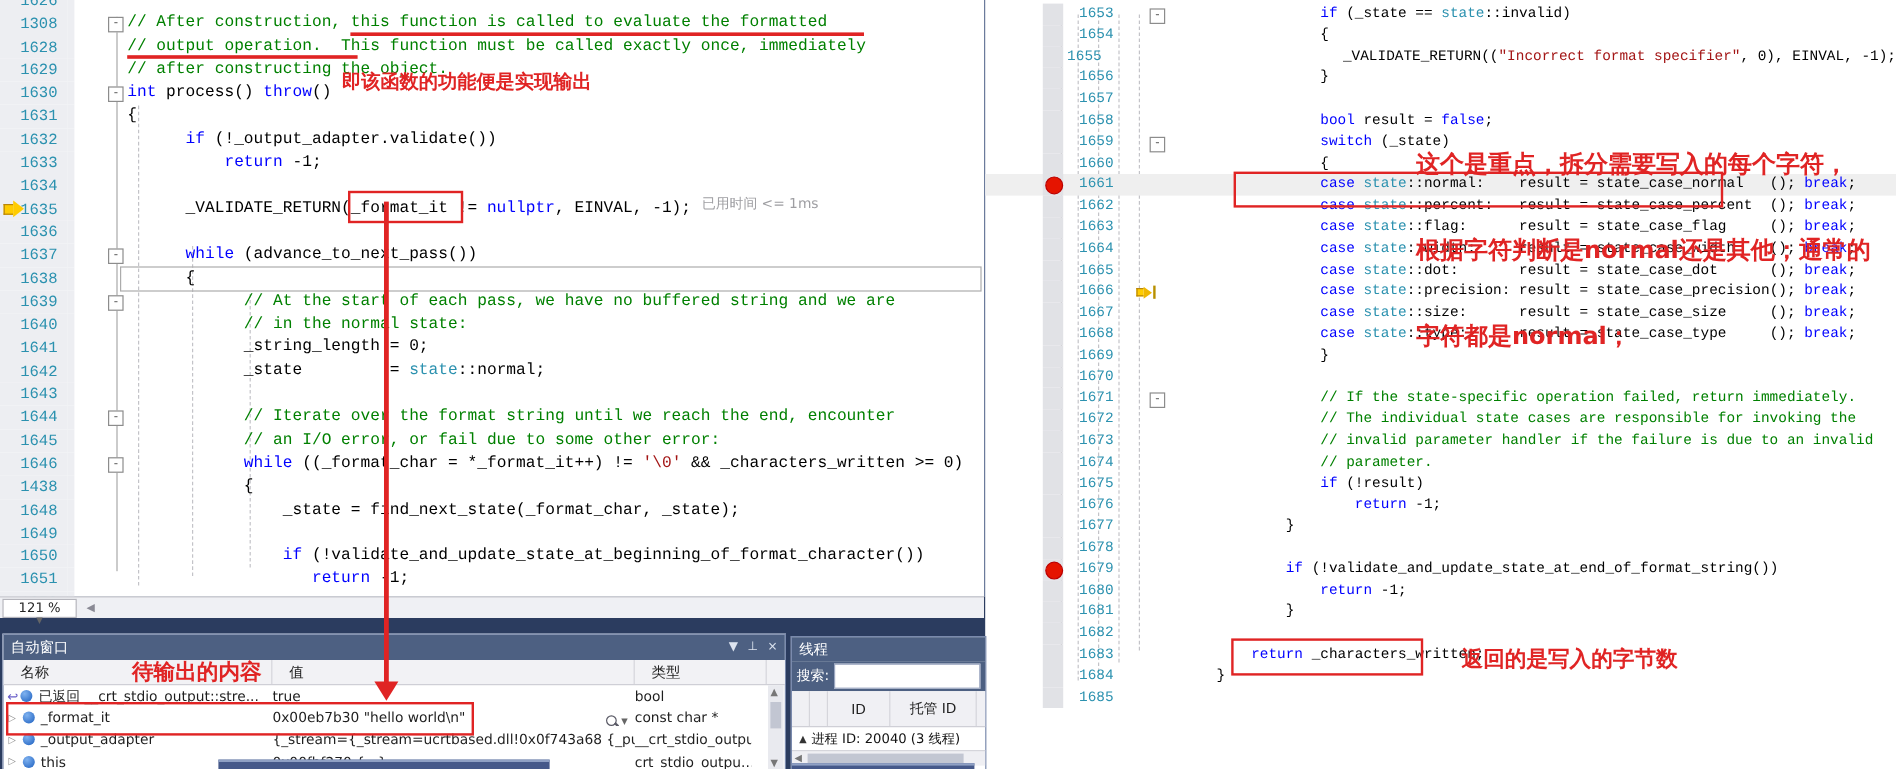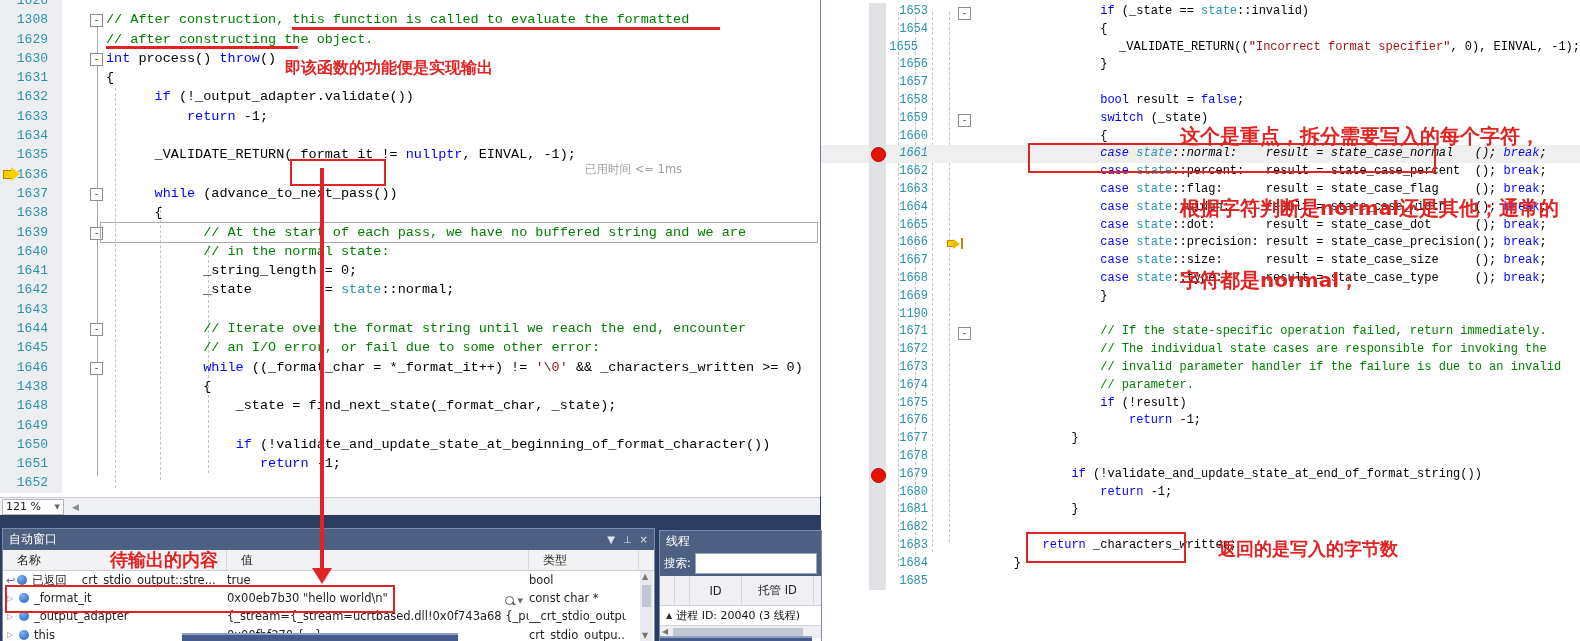--- a/index.html
+++ b/index.html
@@ -23,30 +23,30 @@
   .bpmargin{width:17px;background:#E1E2E6;position:relative;flex:none;}
   .left .gutterpad{width:6px;background:#EDEEF2;flex:none;}
   .foldmargin{position:relative;flex:none;}
   .left .foldmargin{width:44px;}
   .right .foldmargin{width:47px;}
   .foldbox{position:absolute;top:4px;width:11px;height:11px;border:1px solid #8C8C8C;background:#fff;
            color:#555;font-size:10px;line-height:9px;text-align:center;}
   .left .foldbox{left:28px;}
   .right .foldbox{left:20px;}
   .bpdot{position:absolute;left:2px;top:2px;width:13px;height:13px;border-radius:50%;background:#E51400;border:1px solid #B00;}
-  .hl{background:#EFEFEF;font-style:italic;}
+  .hl{background:#EFEFEF;}
   .tok-k{color:#0000FF;}.tok-c{color:#008000;}.tok-t{color:#2B91AF;}.tok-s{color:#A31515;}.tok-d{color:#000000;}
   .vguide{position:absolute;width:0;border-left:1px dashed #C3C3C8;}
   .vfold{position:absolute;width:0;border-left:1px solid #A9A9A9;}
   
   #caret-line-box{position:absolute;left:100px;top:222px;width:716px;height:19px;border:1px solid #ACACAC;}
   
   #zoom-bar{position:absolute;left:0;top:497px;width:820px;height:17px;background:#EFF0F4;border-top:1px solid #CDCDD3;display:flex;align-items:center;}
   #zoom-box{margin-left:2px;width:54px;height:14px;background:#fff;border:1px solid #B5B5BC;font-size:11px;
-            display:flex;align-items:center;justify-content:space-between;padding:0 3px;color:#222;}
+            display:flex;align-items:center;justify-content:space-between;padding:0 3px;color:#222;flex-direction:column;}
   #zoom-box .dd{font-size:7px;color:#666;}
   #hscroll-left{color:#8A8A95;font-size:9px;margin-left:8px;}
   
   .panel{position:absolute;border:1px solid #7A8AAD;background:#fff;}
   #autos-panel{left:2px;top:528px;width:651px;height:113px;}
   #threads-panel{left:659px;top:530px;width:161px;height:111px;}
   .ptitle{height:21px;background:#4D6082;color:#FFFFFF;font-size:12px;display:flex;align-items:center;padding:0 6px;}
   .ptitle .sp{flex:1;}
   .ptitle .ico{color:#DDE4F0;font-size:10px;margin-left:8px;}
   .gridhead{display:flex;height:20px;background:#F2F2F5;border-bottom:1px solid #CFCFD6;font-size:12px;color:#1E1E1E;align-items:center;}
@@ -99,20 +99,21 @@
 <div id="app">
 
   <div id="left-editor" class="editor">
     <div class="vfold" style="left:97px;top:14px;height:462px;"></div>
     <div class="vguide" style="left:115px;top:88px;height:400px;"></div>
     <div class="vguide" style="left:160px;top:205px;height:275px;"></div>
     <div class="vguide" style="left:208px;top:245px;height:228px;"></div>
     <div id="left-lines" class="lines">
         <div class="code-line left"><span class="lnum">1626</span><span class="gutterpad"></span><span class="foldmargin"></span><span class="code"></span></div>
         <div class="code-line left"><span class="lnum">1308</span><span class="gutterpad"></span><span class="foldmargin"><span class="foldbox">-</span></span><span class="code"><span class="tok-c">// After construction, this function is called to evaluate the formatted</span></span></div>
+        <div class="code-line left"><span class="lnum">1628</span><span class="gutterpad"></span><span class="foldmargin"></span><span class="code"><span class="tok-c">// output operation.  This function must be called exactly once, immediately</span></span></div>
         <div class="code-line left"><span class="lnum">1629</span><span class="gutterpad"></span><span class="foldmargin"></span><span class="code"><span class="tok-c">// after constructing the object.</span></span></div>
         <div class="code-line left"><span class="lnum">1630</span><span class="gutterpad"></span><span class="foldmargin"><span class="foldbox">-</span></span><span class="code"><span class="tok-k">int</span><span class="tok-d"> process() </span><span class="tok-k">throw</span><span class="tok-d">()</span></span></div>
         <div class="code-line left"><span class="lnum">1631</span><span class="gutterpad"></span><span class="foldmargin"></span><span class="code"><span class="tok-d">{</span></span></div>
         <div class="code-line left"><span class="lnum">1632</span><span class="gutterpad"></span><span class="foldmargin"></span><span class="code"><span class="tok-d">      </span><span class="tok-k">if</span><span class="tok-d"> (!_output_adapter.validate())</span></span></div>
         <div class="code-line left"><span class="lnum">1633</span><span class="gutterpad"></span><span class="foldmargin"></span><span class="code"><span class="tok-d">          </span><span class="tok-k">return</span><span class="tok-d"> -1;</span></span></div>
         <div class="code-line left"><span class="lnum">1634</span><span class="gutterpad"></span><span class="foldmargin"></span><span class="code"></span></div>
         <div class="code-line left"><span class="lnum">1635</span><span class="gutterpad"></span><span class="foldmargin"></span><span class="code"><span class="tok-d">      _VALIDATE_RETURN(_format_it != </span><span class="tok-k">nullptr</span><span class="tok-d">, EINVAL, -1);</span></span></div>
         <div class="code-line left"><span class="lnum">1636</span><span class="gutterpad"></span><span class="foldmargin"></span><span class="code"></span></div>
         <div class="code-line left"><span class="lnum">1637</span><span class="gutterpad"></span><span class="foldmargin"><span class="foldbox">-</span></span><span class="code"><span class="tok-d">      </span><span class="tok-k">while</span><span class="tok-d"> (advance_to_next_pass())</span></span></div>
         <div class="code-line left"><span class="lnum">1638</span><span class="gutterpad"></span><span class="foldmargin"></span><span class="code"><span class="tok-d">      {</span></span></div>
@@ -159,21 +160,21 @@
         <div class="code-line right"><span class="bpmargin"></span><span class="lnum">1660</span><span class="foldmargin"></span><span class="code"><span class="tok-d">                {</span></span></div>
         <div class="code-line right hl"><span class="bpmargin"><span class="bpdot"></span></span><span class="lnum">1661</span><span class="foldmargin"></span><span class="code"><span class="tok-d">                </span><span class="tok-k">case</span><span class="tok-d"> </span><span class="tok-t">state</span><span class="tok-d">::normal:    result = state_case_normal   (); </span><span class="tok-k">break</span><span class="tok-d">;</span></span></div>
         <div class="code-line right"><span class="bpmargin"></span><span class="lnum">1662</span><span class="foldmargin"></span><span class="code"><span class="tok-d">                </span><span class="tok-k">case</span><span class="tok-d"> </span><span class="tok-t">state</span><span class="tok-d">::percent:   result = state_case_percent  (); </span><span class="tok-k">break</span><span class="tok-d">;</span></span></div>
         <div class="code-line right"><span class="bpmargin"></span><span class="lnum">1663</span><span class="foldmargin"></span><span class="code"><span class="tok-d">                </span><span class="tok-k">case</span><span class="tok-d"> </span><span class="tok-t">state</span><span class="tok-d">::flag:      result = state_case_flag     (); </span><span class="tok-k">break</span><span class="tok-d">;</span></span></div>
         <div class="code-line right"><span class="bpmargin"></span><span class="lnum">1664</span><span class="foldmargin"></span><span class="code"><span class="tok-d">                </span><span class="tok-k">case</span><span class="tok-d"> </span><span class="tok-t">state</span><span class="tok-d">::width:     result = state_case_width    (); </span><span class="tok-k">break</span><span class="tok-d">;</span></span></div>
         <div class="code-line right"><span class="bpmargin"></span><span class="lnum">1665</span><span class="foldmargin"></span><span class="code"><span class="tok-d">                </span><span class="tok-k">case</span><span class="tok-d"> </span><span class="tok-t">state</span><span class="tok-d">::dot:       result = state_case_dot      (); </span><span class="tok-k">break</span><span class="tok-d">;</span></span></div>
         <div class="code-line right"><span class="bpmargin"></span><span class="lnum">1666</span><span class="foldmargin"></span><span class="code"><span class="tok-d">                </span><span class="tok-k">case</span><span class="tok-d"> </span><span class="tok-t">state</span><span class="tok-d">::precision: result = state_case_precision(); </span><span class="tok-k">break</span><span class="tok-d">;</span></span></div>
         <div class="code-line right"><span class="bpmargin"></span><span class="lnum">1667</span><span class="foldmargin"></span><span class="code"><span class="tok-d">                </span><span class="tok-k">case</span><span class="tok-d"> </span><span class="tok-t">state</span><span class="tok-d">::size:      result = state_case_size     (); </span><span class="tok-k">break</span><span class="tok-d">;</span></span></div>
         <div class="code-line right"><span class="bpmargin"></span><span class="lnum">1668</span><span class="foldmargin"></span><span class="code"><span class="tok-d">                </span><span class="tok-k">case</span><span class="tok-d"> </span><span class="tok-t">state</span><span class="tok-d">::type:      result = state_case_type     (); </span><span class="tok-k">break</span><span class="tok-d">;</span></span></div>
         <div class="code-line right"><span class="bpmargin"></span><span class="lnum">1669</span><span class="foldmargin"></span><span class="code"><span class="tok-d">                }</span></span></div>
-        <div class="code-line right"><span class="bpmargin"></span><span class="lnum">1190</span><span class="foldmargin"></span><span class="code"></span></div>
+        <div class="code-line right"><span class="bpmargin"></span><span class="lnum">1670</span><span class="foldmargin"></span><span class="code"></span></div>
         <div class="code-line right"><span class="bpmargin"></span><span class="lnum">1671</span><span class="foldmargin"><span class="foldbox">-</span></span><span class="code"><span class="tok-c">                // If the state-specific operation failed, return immediately.</span></span></div>
         <div class="code-line right"><span class="bpmargin"></span><span class="lnum">1672</span><span class="foldmargin"></span><span class="code"><span class="tok-c">                // The individual state cases are responsible for invoking the</span></span></div>
         <div class="code-line right"><span class="bpmargin"></span><span class="lnum">1673</span><span class="foldmargin"></span><span class="code"><span class="tok-c">                // invalid parameter handler if the failure is due to an invalid</span></span></div>
         <div class="code-line right"><span class="bpmargin"></span><span class="lnum">1674</span><span class="foldmargin"></span><span class="code"><span class="tok-c">                // parameter.</span></span></div>
         <div class="code-line right"><span class="bpmargin"></span><span class="lnum">1675</span><span class="foldmargin"></span><span class="code"><span class="tok-d">                </span><span class="tok-k">if</span><span class="tok-d"> (!result)</span></span></div>
         <div class="code-line right"><span class="bpmargin"></span><span class="lnum">1676</span><span class="foldmargin"></span><span class="code"><span class="tok-d">                    </span><span class="tok-k">return</span><span class="tok-d"> -1;</span></span></div>
         <div class="code-line right"><span class="bpmargin"></span><span class="lnum">1677</span><span class="foldmargin"></span><span class="code"><span class="tok-d">            }</span></span></div>
         <div class="code-line right"><span class="bpmargin"></span><span class="lnum">1678</span><span class="foldmargin"></span><span class="code"></span></div>
         <div class="code-line right"><span class="bpmargin"><span class="bpdot"></span></span><span class="lnum">1679</span><span class="foldmargin"></span><span class="code"><span class="tok-d">            </span><span class="tok-k">if</span><span class="tok-d"> (!validate_and_update_state_at_end_of_format_string())</span></span></div>
         <div class="code-line right"><span class="bpmargin"></span><span class="lnum">1680</span><span class="foldmargin"></span><span class="code"><span class="tok-d">                </span><span class="tok-k">return</span><span class="tok-d"> -1;</span></span></div>

